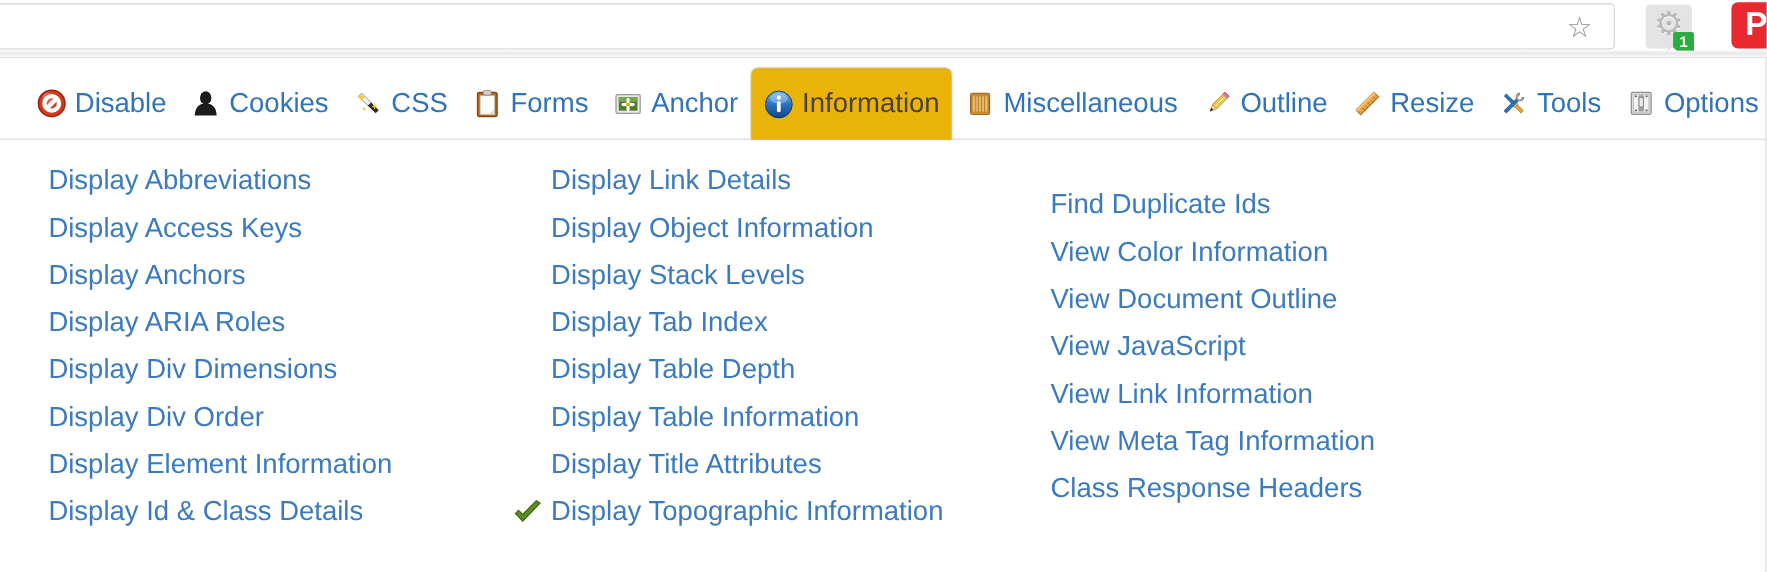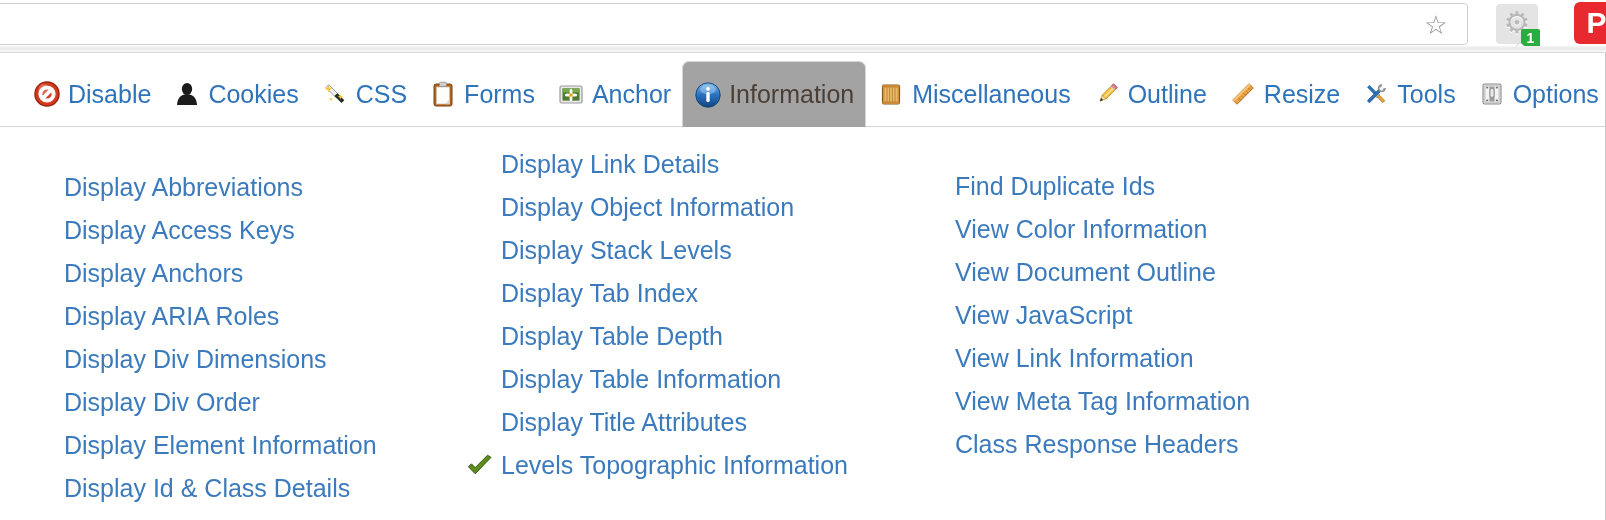--- a/index.html
+++ b/index.html
@@ -148,21 +148,21 @@
     margin-top: 8px;
     white-space: nowrap;
     cursor: pointer;
     position: relative;
   }
   .tab .tab-label {
     font-size: 25px;
     color: #2f73bb;
   }
   .tab.active {
-    background: #a3a3a3;
+    background: #eab308;
     border: 1px solid #d4d4d4;
     border-bottom-color: #ffffff;
     border-top-left-radius: 7px;
     border-top-right-radius: 7px;
     z-index: 3;
     margin-bottom: -1px;
     height: 67px;
   }
   .tab.active .tab-label { color: #4a3f36; }
 
@@ -181,21 +181,21 @@
     padding: 16px 0 0 0;
     height: 392px;
   }
   .cols {
     display: flex;
     width: 100%;
   }
   .col {
     position: relative;
   }
-  .col-1 { width: 455px; padding-left: 64px; margin-top: 23px; }
+  .col-1 { width: 455px; padding-left: 44px; }
   .col-2 { width: 462px; padding-left: 46px; }
   .col-3 { width: 560px; padding-left: 38px; margin-top: 22px; }
 
   .link-row {
     position: relative;
     height: 43px;
     display: flex;
     align-items: center;
   }
   .link {
@@ -468,21 +468,21 @@
             </div>
           <div class="link-row">
               <span class="link">Display Title Attributes</span>
             </div>
           <div class="link-row">
             <span class="check-icon">
               <svg viewBox="0 0 28 24">
                 <path d="M2.5 12.8 L9.2 19.8 L25 3.4 L21.6 1.2 L9.2 13.6 L5.4 9.8 Z" fill="#5d8c1e" stroke="#3d5f12" stroke-width="1"></path>
               </svg>
             </span>
-            <span class="link">Levels Topographic Information</span>
+            <span class="link">Display Topographic Information</span>
           </div>
         </div>
 
         <div class="col col-3">
           <div class="link-row">
               <span class="link">Find Duplicate Ids</span>
             </div>
           <div class="link-row">
               <span class="link">View Color Information</span>
             </div>

